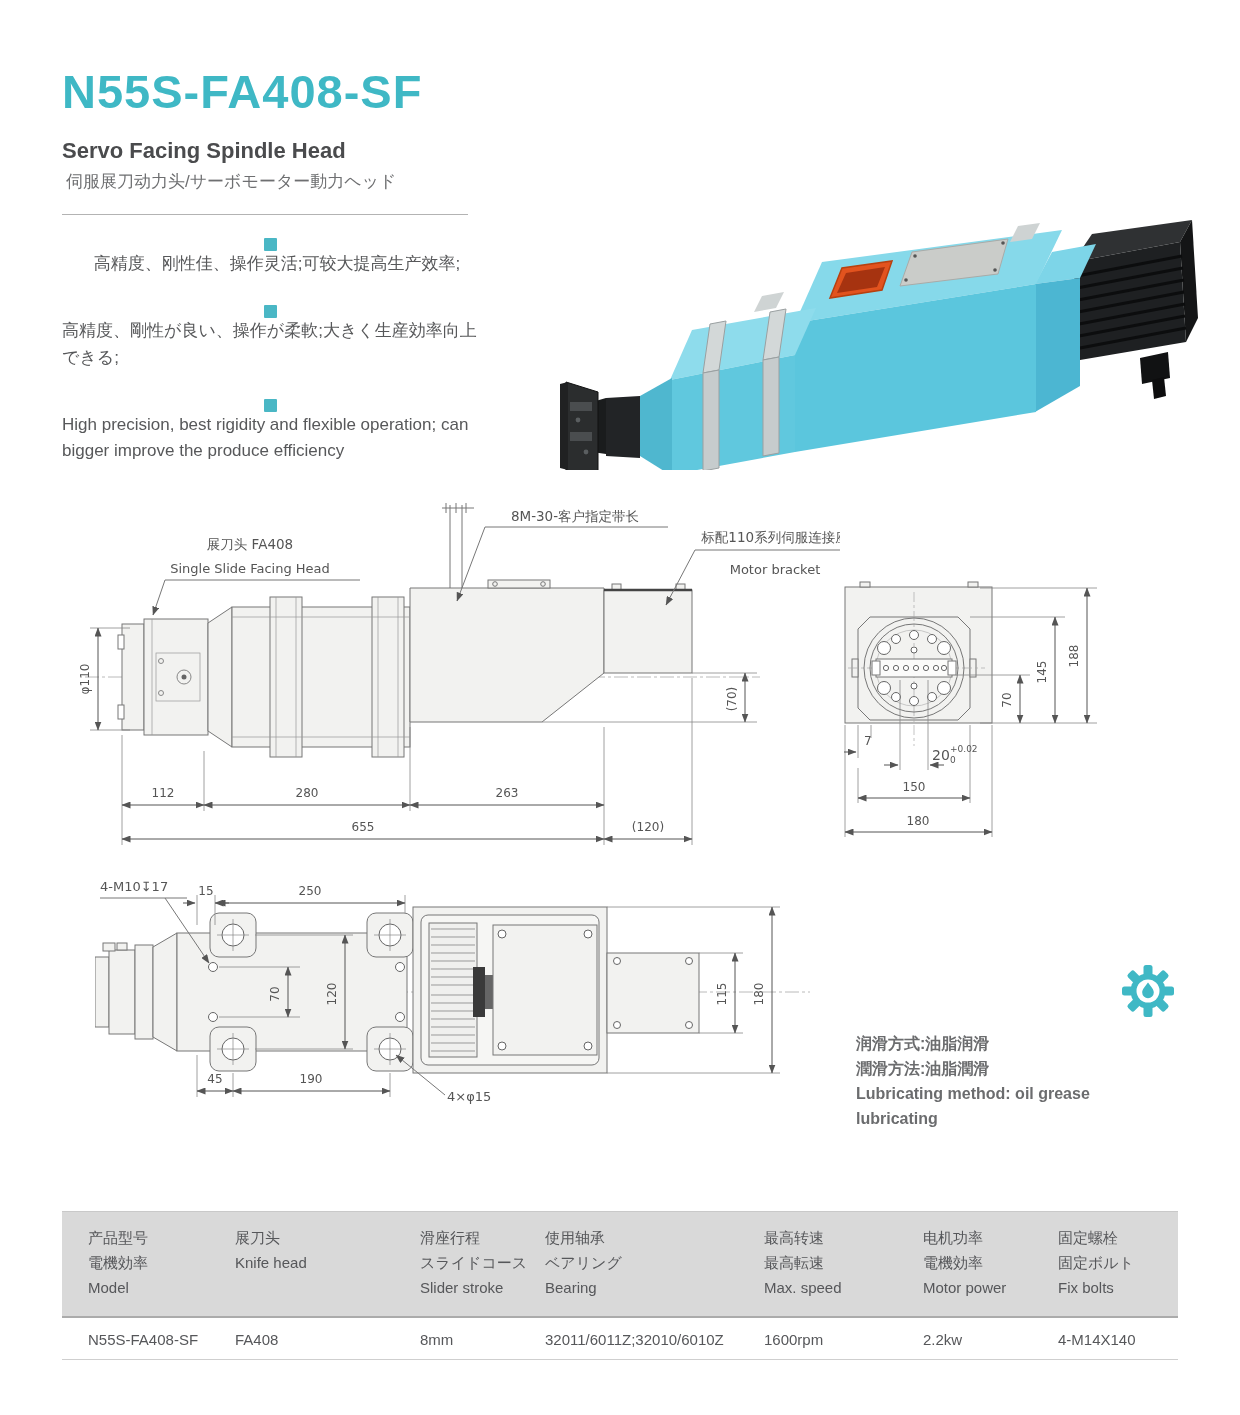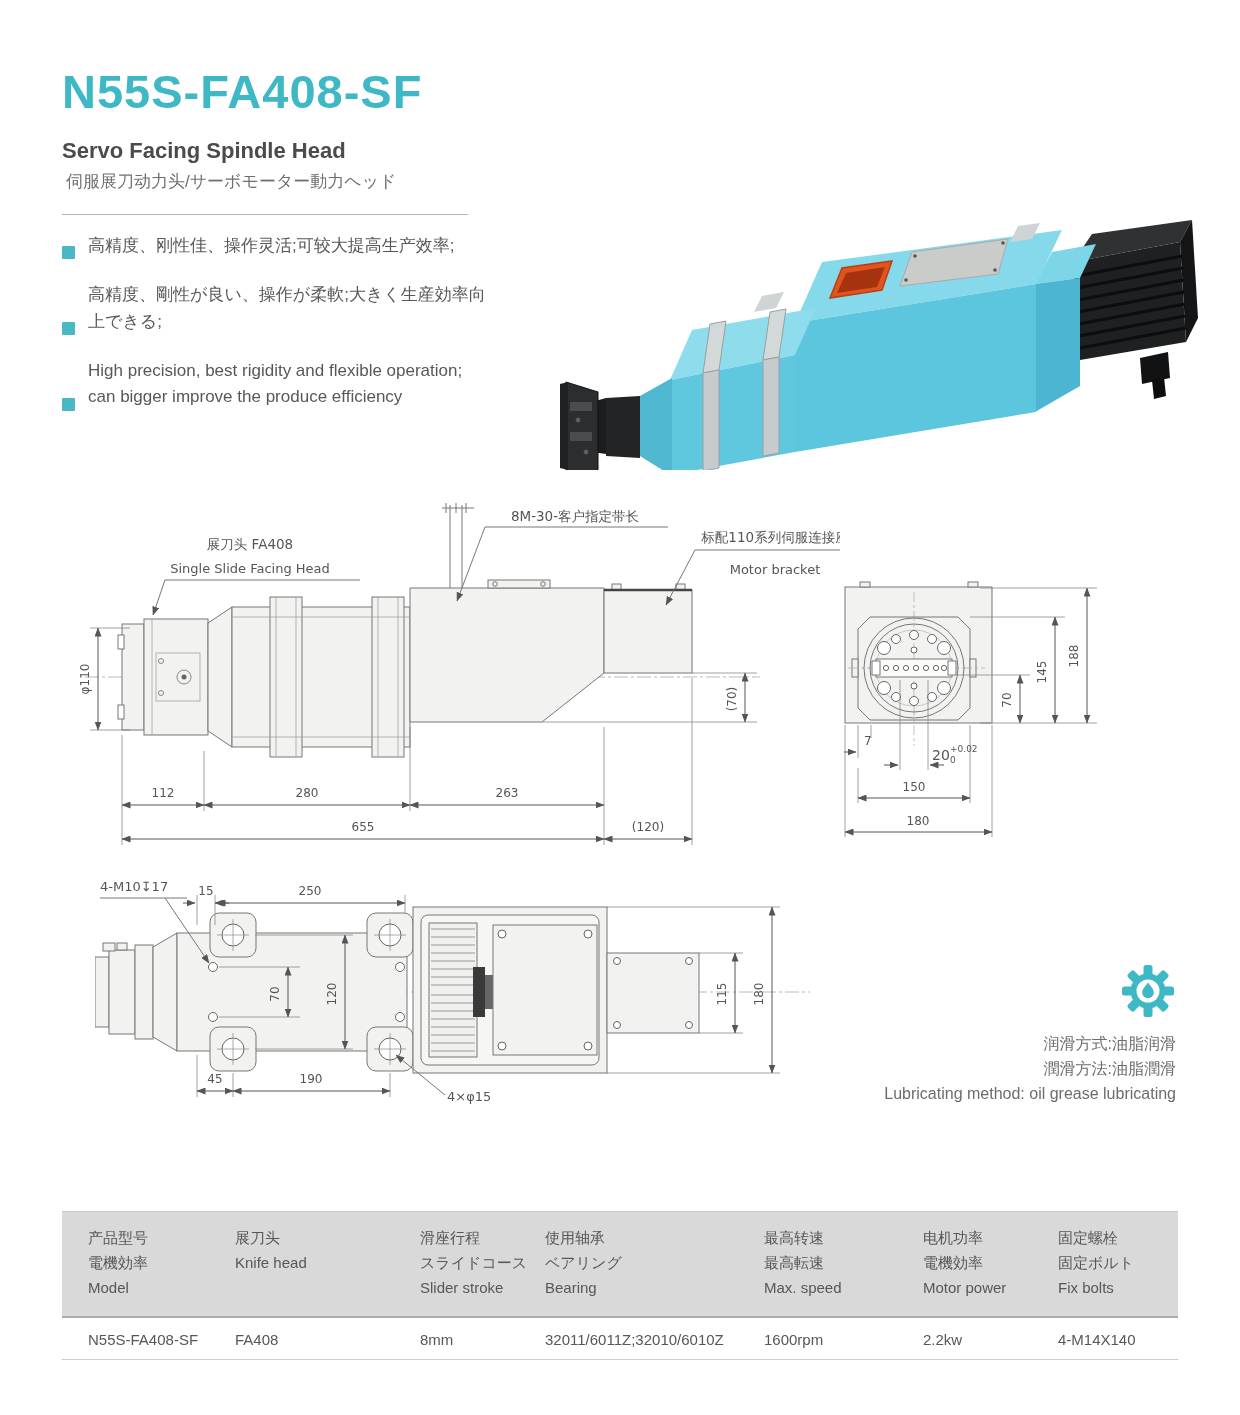--- a/index.html
+++ b/index.html
@@ -5,32 +5,32 @@
   html,body{margin:0;padding:0;background:#fff;}
   .page{position:relative;width:1224px;height:1415px;background:#ffffff;overflow:hidden;
         font-family:"Liberation Sans","DejaVu Sans",sans-serif;color:#57585a;}
   
   .title{position:absolute;left:62px;top:64px;font-size:47px;font-weight:bold;color:#3fb8c5;letter-spacing:1px;}
   .subtitle{position:absolute;left:62px;top:138px;font-size:22px;font-weight:bold;color:#4a4b4d;}
   .subtitle-cjk{position:absolute;left:66px;top:170px;font-size:17px;color:#6e6f71;}
   .divider{position:absolute;left:62px;top:214px;width:406px;height:1px;background:#b3b3b3;}
   
   .features{position:absolute;left:62px;top:233px;width:430px;}
-  .feature{display:flex;align-items:flex-end;margin-bottom:23px;}
+  .feature{display:flex;align-items:center;margin-bottom:23px;flex-direction:column;}
   .feature .sq{flex:0 0 13px;width:13px;height:13px;background:#4ab7c5;margin-top:5px;margin-right:13px;border-radius:1px;}
   .feature .txt{font-size:17px;line-height:1.55;color:#57585a;}
   
   .abs{position:absolute;}
   svg text{font-family:"DejaVu Sans","Liberation Sans",sans-serif;}
   .dim{font-size:12px;fill:#555;}
   .lblc{font-size:13.5px;fill:#555;}
   .lble{font-size:13px;fill:#555;}
   
   .lube{position:absolute;right:48px;top:963px;width:320px;display:flex;flex-direction:column;align-items:flex-end;}
-  .lube .lines{margin-top:12px;text-align:right;font-size:16px;color:#6b6c6e;line-height:25px;}
+  .lube .lines{margin-top:12px;text-align:left;font-size:16px;color:#6b6c6e;line-height:25px;font-weight:bold;}
   
   .spec{position:absolute;left:62px;top:1211px;width:1116px;border-top:1px solid #c9c9c9;}
   .spec-head{background:#d9d9d9;border-bottom:2px solid #ababab;padding:13px 0 16px 26px;
              display:grid;grid-template-columns:147px 185px 125px 219px 159px 135px 120px;}
   .spec-head .col div{font-size:15px;color:#56575a;line-height:25px;}
   .spec-row{padding:13px 0 11px 26px;border-bottom:1.5px solid #cfcfcf;
             display:grid;grid-template-columns:147px 185px 125px 219px 159px 135px 120px;}
   .spec-row div{font-size:15px;color:#56575a;}
 </style>
 </head>

